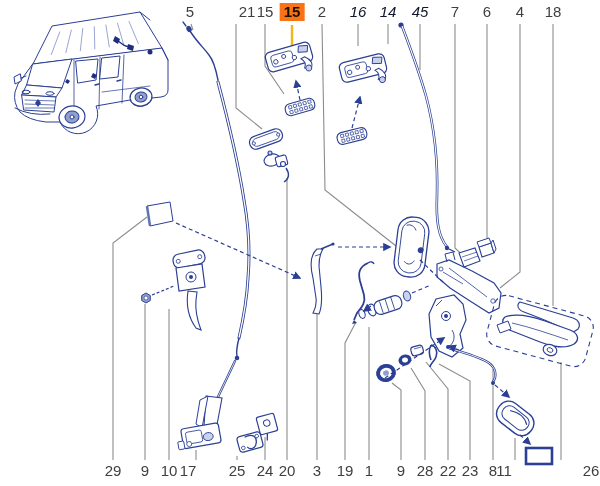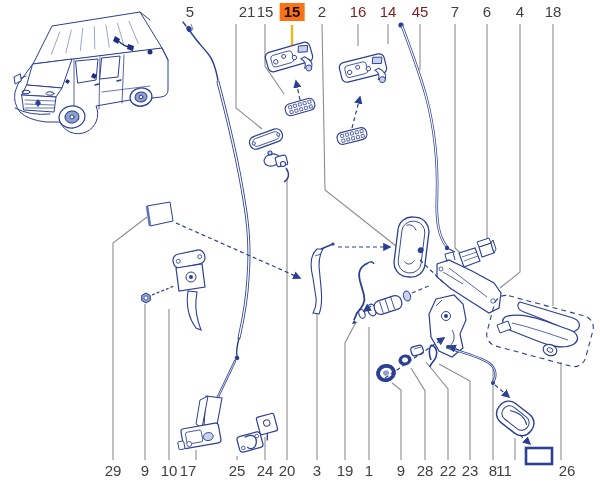--- a/index.html
+++ b/index.html
@@ -1,21 +1,21 @@
 <!DOCTYPE html>
 <html><head>
 <meta charset="utf-8">
 <style>
   html,body{margin:0;padding:0;background:#fff;}
   .stage{position:relative;width:600px;height:486px;background:#fff;overflow:hidden;
          font-family:"Liberation Sans",sans-serif;}
   .stage svg{position:absolute;left:0;top:0;}
   .callout{position:absolute;transform:translateX(-50%);font-size:15px;line-height:18px;
            color:#3f3f3f;text-align:center;white-space:nowrap;cursor:pointer;}
-  .callout.dim{color:#7f1d1d;}
+  .callout.dim{color:#0f172a;font-style:italic;}
   .callout.hl{background:#f97316;color:#151000;font-weight:700;padding:0 4px;}
   .top-row .callout{top:3px;}
   .bottom-row .callout{top:462px;}
 </style>
 </head>
 <body>
 
 <div class="stage">
 
 <svg width="600" height="486" viewBox="0 0 600 486">
@@ -356,16 +356,16 @@
     <span class="callout" style="left:287px">20</span>
     <span class="callout" style="left:317px">3</span>
     <span class="callout" style="left:345px">19</span>
     <span class="callout" style="left:369px">1</span>
     <span class="callout" style="left:401px">9</span>
     <span class="callout" style="left:425px">28</span>
     <span class="callout" style="left:448px">22</span>
     <span class="callout" style="left:470px">23</span>
     <span class="callout" style="left:493px">8</span>
     <span class="callout" style="left:504px">11</span>
-    <span class="callout" style="left:567px">26</span>
+    <span class="callout" style="left:591px">26</span>
   </div>
 
 </div>
 
 </body></html>

